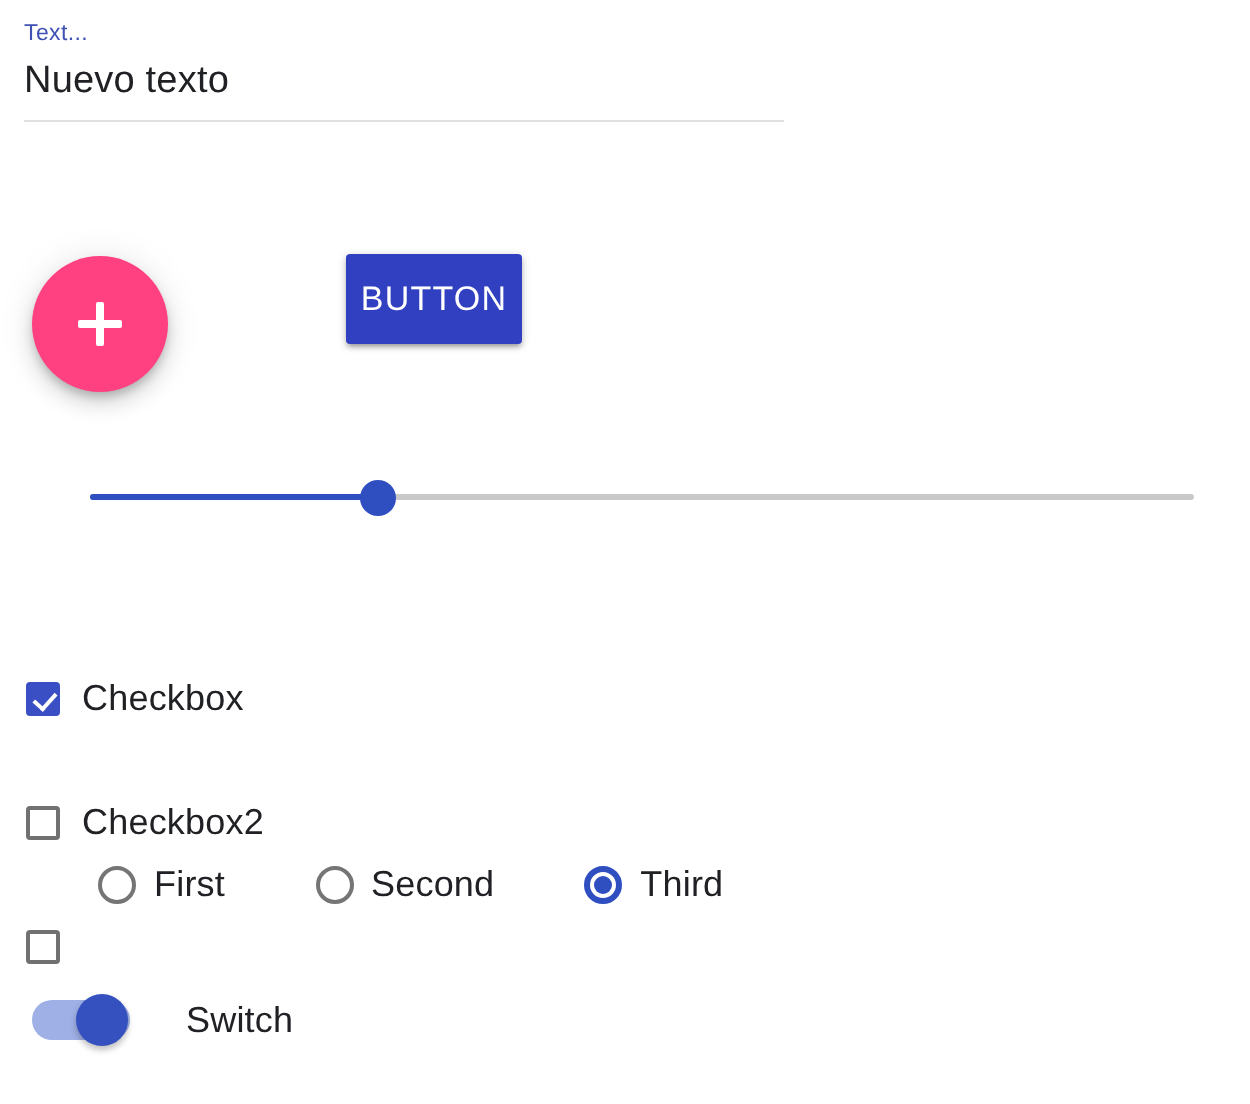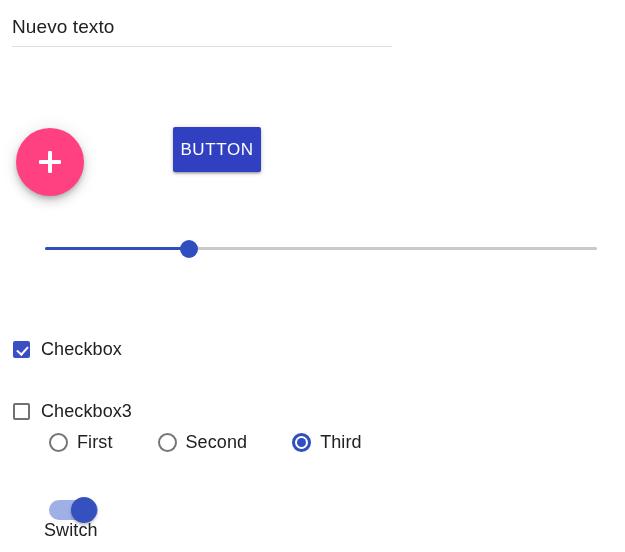--- a/index.html
+++ b/index.html
@@ -256,23 +256,22 @@
     letter-spacing: 0.1px;
     white-space: nowrap;
   }
 
   
   .switch-row {
     position: absolute;
     left: 16px;
     top: 500px;
     display: flex;
-    align-items: flex-end;
-    cursor: pointer;
-    flex-direction: column;
+    align-items: flex-start;
+    cursor: pointer;
   }
   .switch-track {
     position: relative;
     width: 49px;
     height: 20px;
     border-radius: 10px;
     background: #9fb0e6;
     flex: none;
   }
   .switch-thumb {
@@ -293,20 +292,21 @@
     letter-spacing: 0.1px;
     white-space: nowrap;
   }
 </style>
 </head>
 <body>
 
 <div class="page">
 
   <div class="textfield">
+    <span class="textfield-label">Text...</span>
     <input class="textfield-input" type="text" value="Nuevo texto" style="">
     <div class="textfield-underline"></div>
   </div>
 
   <button class="fab">
     <span class="fab-plus"></span>
   </button>
 
   <button class="raised-button">BUTTON</button>
 
@@ -320,21 +320,26 @@
     <div class="check-row checked">
       <span class="check-box">
         <span class="check-mark"></span>
       </span>
       <span class="check-label">Checkbox</span>
     </div>
     <div class="check-row">
       <span class="check-box">
         
       </span>
-      <span class="check-label">Checkbox3</span>
+      <span class="check-label">Checkbox2</span>
+    </div>
+    <div class="check-row">
+      <span class="check-box">
+        
+      </span>
     </div>
   </div>
 
   <div class="radio-group">
     <div class="radio-row">
       <span class="radio-outer">
         
       </span>
       <span class="radio-label">First</span>
     </div>

